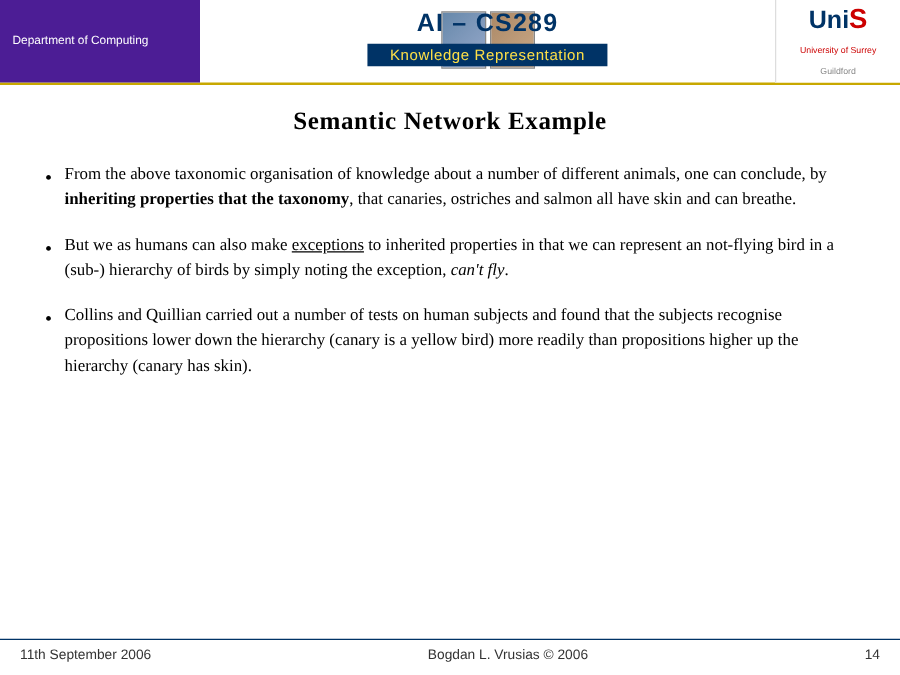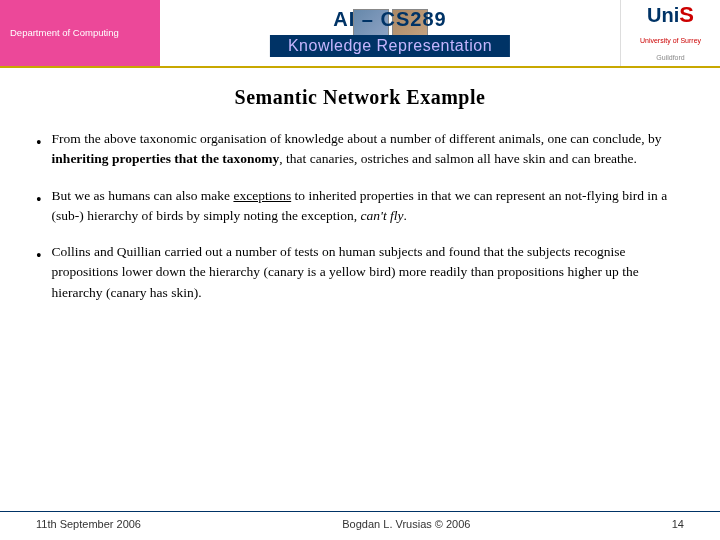--- a/index.html
+++ b/index.html
@@ -7,21 +7,21 @@
     body {
       width: 720px;
       height: 540px;
       font-family: 'Times New Roman', Times, serif;
       background: #ffffff;
       overflow: hidden;
       position: relative;
     }
 
     .header-left {
-      background: #ec4899;
+      background: #4c1d95;
       width: 160px;
       display: flex;
       align-items: center;
       padding: 6px 10px;
       flex-shrink: 0;
     }
 
     .dept-label {
       color: #ffffff;
       font-size: 9.5px;
@@ -32,23 +32,23 @@
     .course-title {
       font-family: Arial, sans-serif;
       font-size: 20px;
       font-weight: bold;
       color: #003366;
       letter-spacing: 1px;
     }
 
     .subtitle-bar {
       background: #003366;
-      color: #c4b5fd;
-      font-family: Arial, sans-serif;
-      font-size: 16px;
+      color: #fde047;
+      font-family: Arial, sans-serif;
+      font-size: 12px;
       padding: 2px 18px;
       margin-top: 4px;
       letter-spacing: 0.5px;
     }
 
     .header-right {
       width: 100px;
       background: #ffffff;
       display: flex;
       flex-direction: column;
@@ -118,21 +118,21 @@
     }
 
     
     .footer {
       position: absolute;
       bottom: 10px;
       left: 0;
       right: 0;
       display: flex;
       justify-content: space-between;
-      padding: 0 36px;
+      padding: 0 16px;
       font-family: Arial, sans-serif;
       font-size: 11px;
       color: #333333;
       border-top: 1px solid #003366;
       padding-top: 6px;
     }
 
     .header-top-row {
       display: flex;
       align-items: stretch;

